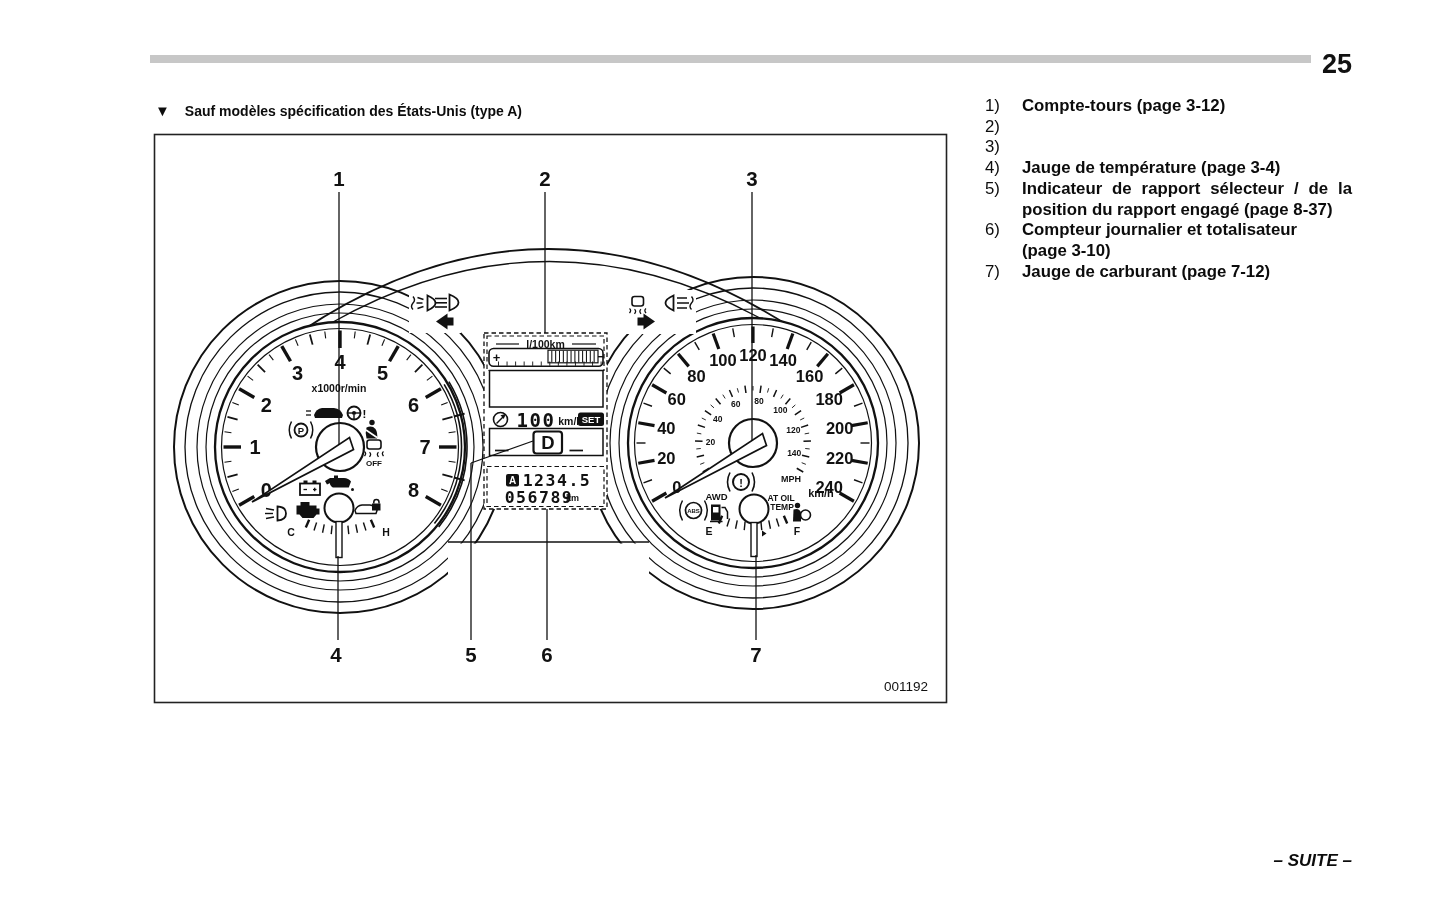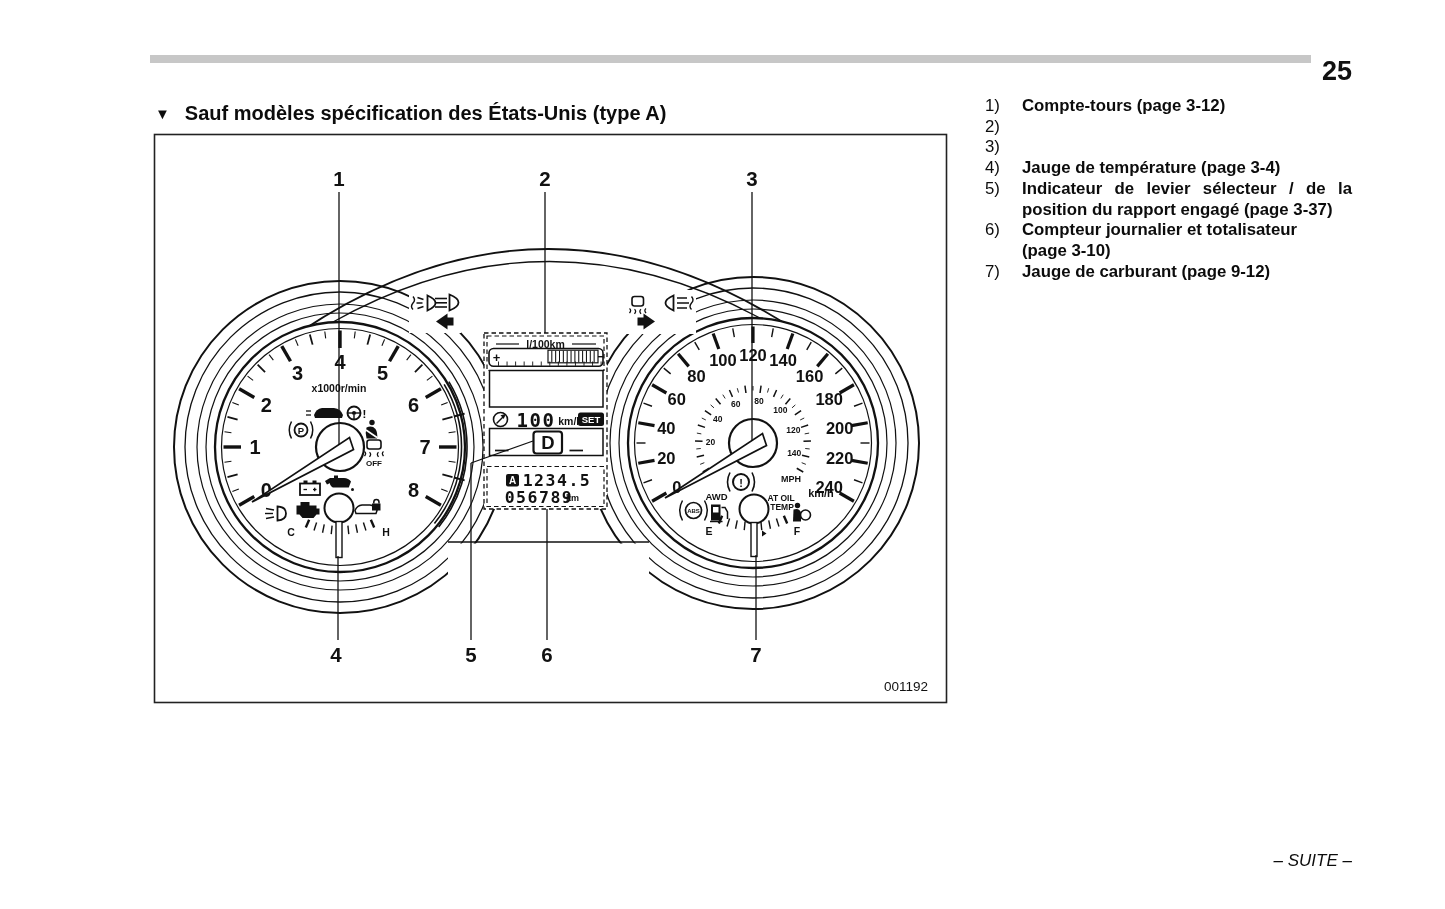--- a/index.html
+++ b/index.html
@@ -1,29 +1,29 @@
 <!DOCTYPE html>
 <html><head>
 <meta charset="utf-8">
 <style>
   html,body{margin:0;padding:0;background:#fff;}
   body{width:1445px;height:909px;position:relative;font-family:"Liberation Sans",sans-serif;color:#0c0c0c;overflow:hidden;}
   .abs{position:absolute;}
   #topbar{left:150px;top:55px;width:1161px;height:8px;background:#c7c7c7;}
-  #pagenum{right:93px;top:56px;font-size:27px;font-weight:bold;color:#111;}
+  #pagenum{right:93px;top:49px;font-size:27px;font-weight:bold;color:#111;}
   #heading{left:155px;top:102px;display:flex;align-items:center;gap:15px;}
   #heading .marker{font-size:15px;}
-  #heading .htext{font-size:20px;font-weight:bold;}
+  #heading .htext{font-size:14px;font-weight:bold;}
   #legend{left:985px;top:96px;width:369px;font-size:16.8px;line-height:20.7px;}
   .leg-row{display:flex;align-items:flex-start;}
   .leg-num{width:37px;flex:none;}
   .leg-text{width:332px;font-weight:bold;}
   .leg-line{white-space:nowrap;}
   .leg-line.just{white-space:normal;text-align:justify;text-align-last:justify;width:330px;}
-  #footer{right:93px;top:851px;font-size:17px;font-weight:normal;font-style:italic;}
+  #footer{right:93px;top:851px;font-size:17px;font-weight:bold;font-style:italic;}
   svg{position:absolute;left:0;top:0;}
   .gn{font-family:"Liberation Sans",sans-serif;font-weight:bold;fill:#111;text-anchor:middle;}
   .mono{font-family:"DejaVu Sans Mono","Liberation Mono",monospace;font-weight:bold;fill:#111;text-anchor:middle;letter-spacing:1.5px;}
   .ln{stroke:#111;fill:none;}
 </style>
 </head>
 <body>
 
 <div id="topbar" class="abs"></div>
 <div id="pagenum" class="abs">25</div>
@@ -44,34 +44,34 @@
   <div class="leg-row">
     <span class="leg-num">3)</span>
   </div>
   <div class="leg-row">
     <span class="leg-num">4)</span>
     <span class="leg-text"><span class="leg-line">Jauge de température (page 3-4)</span></span>
   </div>
   <div class="leg-row">
     <span class="leg-num">5)</span>
     <span class="leg-text">
-      <div class="leg-line just">Indicateur de levier sélecteur / de la</div>
-      <div class="leg-line">position du rapport engagé (page 3-37)</div>
+      <div class="leg-line just">Indicateur de rapport sélecteur / de la</div>
+      <div class="leg-line">position du rapport engagé (page 8-37)</div>
     </span>
   </div>
   <div class="leg-row">
     <span class="leg-num">6)</span>
     <span class="leg-text">
       <div class="leg-line">Compteur journalier et totalisateur</div>
       <div class="leg-line">(page 3-10)</div>
     </span>
   </div>
   <div class="leg-row">
     <span class="leg-num">7)</span>
-    <span class="leg-text"><span class="leg-line">Jauge de carburant (page 9-12)</span></span>
+    <span class="leg-text"><span class="leg-line">Jauge de carburant (page 7-12)</span></span>
   </div>
 </div>
 
 <div id="footer" class="abs">– SUITE –</div>
 
 <svg id="cluster-svg" width="1445" height="909" viewBox="0 0 1445 909">
 
   <g id="g-hull">
     <path class="ln" stroke-width="1.8" d="M300 332 Q545 168 792 328"></path>
     <path class="ln" stroke-width="1.3" d="M333 322 Q545 203 760 318"></path>

